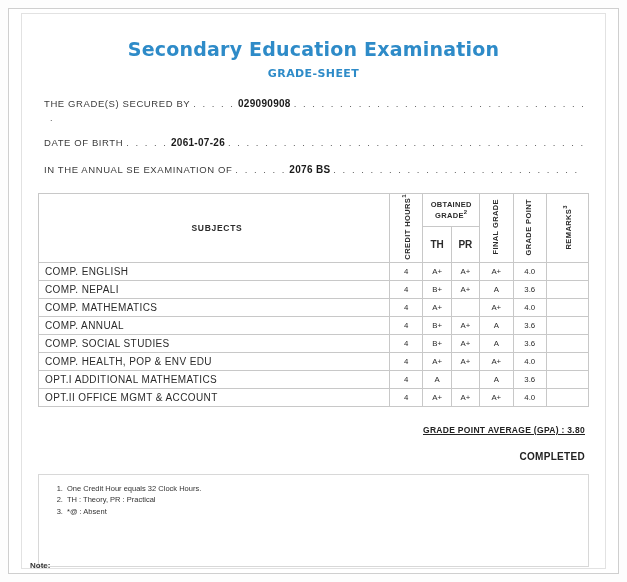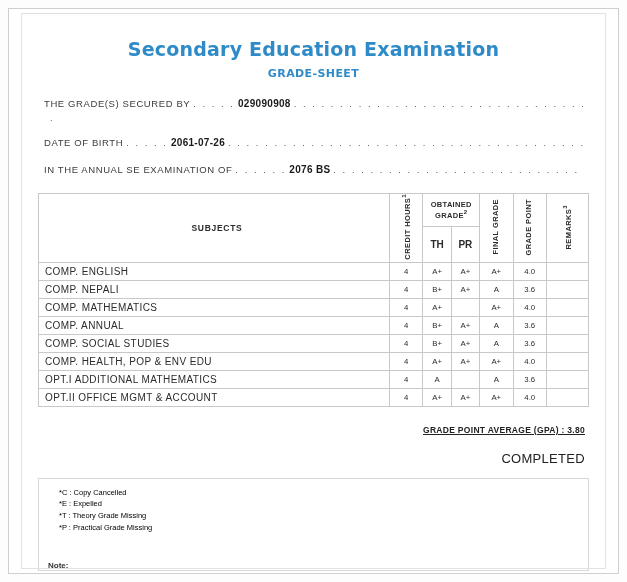--- a/index.html
+++ b/index.html
@@ -132,43 +132,43 @@
     font-size: 8.5px;
     font-weight: bold;
     letter-spacing: 0.3px;
     margin-top: 18px;
     padding-right: 4px;
     color: #222;
     text-decoration: underline;
   }
   .completed {
     text-align: right;
-    font-size: 13px;
-    font-weight: normal;
+    font-size: 10px;
+    font-weight: bold;
     letter-spacing: 0.3px;
     margin-top: 16px;
     padding-right: 4px;
     color: #222;
   }
   .notes-box {
     border: 1px solid #d8d8d8;
     margin-top: 12px;
     padding: 8px 10px 10px 10px;
     height: 93px;
   }
   .notes-box ol {
     margin: 0; padding-left: 16px;
     font-size: 7.5px; color: #333; line-height: 1.55;
   }
   .notes-box ol li { padding-left: 2px; }
   .sub-notes { list-style: none; margin: 0; padding-left: 10px; }
   .sub-notes li { font-size: 7.5px; line-height: 1.55; }
   .bottom-note {
     position: absolute;
-    left: 26px;
+    left: 8px;
     bottom: -2px;
     font-size: 8px;
     font-weight: bold;
     color: #333;
   }
   sup { font-size: 6px; }
 </style>
 </head>
 <body>
 
@@ -302,24 +302,23 @@
             <td class="c">4.0</td>
             <td class="c"></td>
           </tr>
         </tbody>
       </table>
 
       <div class="gpa-line">GRADE POINT AVERAGE (GPA) : 3.80</div>
       <div class="completed">COMPLETED</div>
 
       <div class="notes-box">
-        <ul class="sub-notes">
-          <li>*C : Copy Cancelled</li>
-          <li>*E : Expelled</li>
-          <li>*T : Theory Grade Missing</li>
-          <li>*P : Practical Grade Missing</li>
-        </ul>
+        <ol>
+          <li>One Credit Hour equals 32 Clock Hours.</li>
+          <li>TH : Theory, PR : Practical</li>
+          <li>*@ : Absent</li>
+        </ol>
       </div>
 
       <div class="bottom-note">Note:</div>
     </div>
   </div>
 </div>
 
 </body></html>

